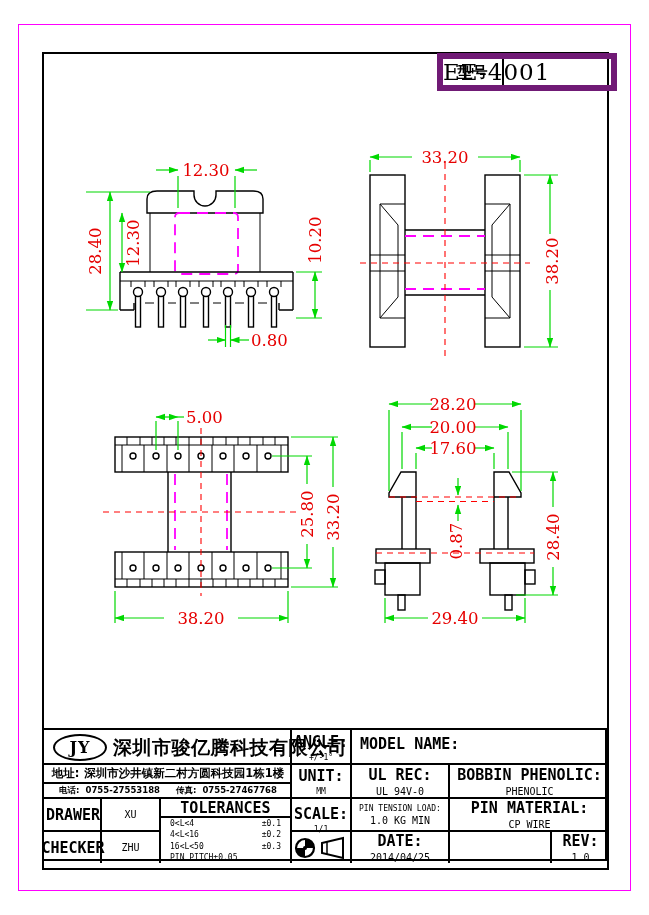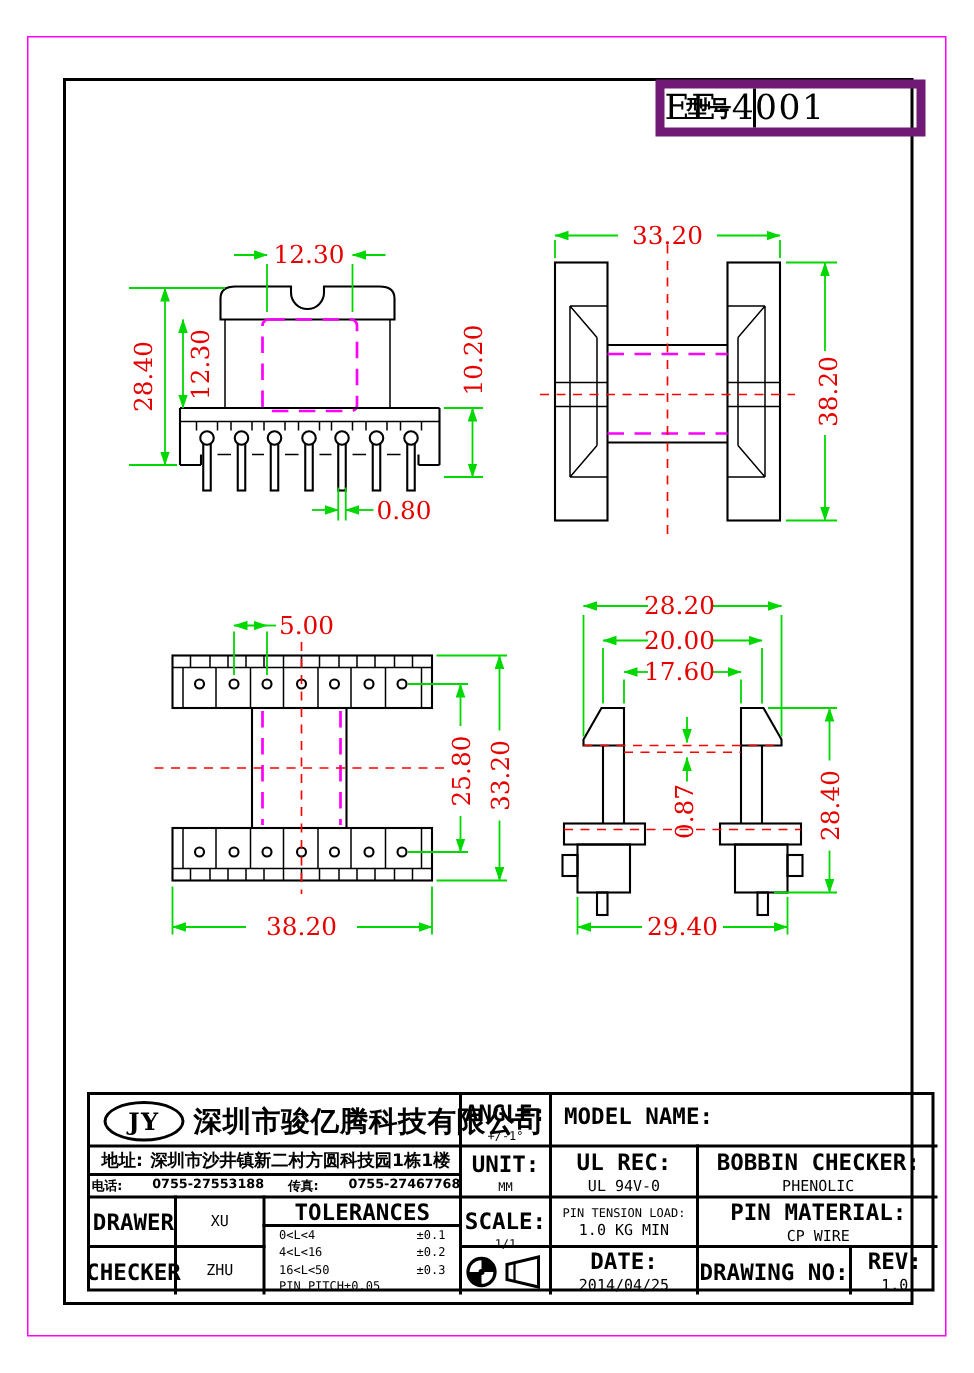--- a/index.html
+++ b/index.html
@@ -7,34 +7,34 @@
         font-family:"DejaVu Sans",sans-serif;color:#000;}
   .abs{position:absolute;}
   #outer-frame{left:18px;top:24px;width:611px;height:865px;border:1.5px solid #ff00ff;}
   #inner-frame{left:42px;top:52px;width:563px;height:814px;border:2.5px solid #000;}
   
   #type-box{left:437px;top:53px;width:168px;height:26px;border:6px solid #701a75;display:flex;}
   #type-box .cell{display:flex;align-items:center;justify-content:center;height:100%;}
   #type-label{width:59px;border-right:2px solid #000;font-weight:bold;font-size:15px;}
   #type-value{flex:1;font-family:"DejaVu Serif",serif;font-size:23px;letter-spacing:1px;}
   
-  #title-block{left:42px;top:728px;width:565px;height:133px;border:2.5px solid #000;box-sizing:border-box;margin-left:16px;}
+  #title-block{left:42px;top:728px;width:565px;height:133px;border:2.5px solid #000;box-sizing:border-box;}
   .div-line{position:absolute;background:#000;}
   .cell{position:absolute;display:flex;flex-direction:column;align-items:center;justify-content:center;gap:2px;}
   .mono{font-family:"DejaVu Sans Mono",monospace;}
   .lab{font-size:15px;font-weight:bold;}
   .lab8{font-size:8px;}
   .val{font-size:10px;}
   #company-row{left:2px;top:2px;width:244px;height:31px;flex-direction:row;justify-content:flex-start;gap:6px;padding-left:7px;box-sizing:border-box;}
   #jy-logo{width:50px;height:23px;border:2.5px solid #000;border-radius:50%;display:flex;align-items:center;justify-content:center;
            font-family:"DejaVu Serif",serif;font-weight:bold;font-size:16px;letter-spacing:1px;flex:none;}
   #company-name{font-weight:bold;font-size:19px;letter-spacing:0.5px;white-space:nowrap;}
   #address-row{left:2px;top:35px;width:244px;height:17px;flex-direction:row;gap:5px;font-weight:bold;font-size:11.5px;white-space:nowrap;}
   #phone-row{left:2px;top:54px;width:244px;height:13px;flex-direction:row;gap:16px;font-weight:bold;font-size:8.5px;white-space:nowrap;}
-  .ph{display:flex;gap:20px;}
+  .ph{display:flex;gap:6px;}
   svg text{font-family:"DejaVu Serif",serif;}
   text.dt{fill:#e60000;font-size:16.5px;}
 </style>
 </head>
 <body>
 
 <div id="page">
 
   <svg class="abs" style="left:0;top:0" width="649" height="915" viewBox="0 0 649 915">
     <defs>
@@ -309,37 +309,34 @@
     </div>
 
     <div style="position:absolute;left:308px;top:2px;width:257px;height:31px">
       <span class="mono lab" style="position:absolute;left:8px;top:3px">MODEL NAME:</span>
     </div>
     <div class="cell" style="left:308px;top:35px;width:96px;height:32px">
       <span class="mono lab">UL REC:</span>
       <span class="mono val">UL 94V-0</span>
     </div>
     <div class="cell" style="left:406px;top:35px;width:159px;height:32px">
-      <span class="mono lab">BOBBIN CHECKER:</span>
+      <span class="mono lab">BOBBIN PHENOLIC:</span>
       <span class="mono val">PHENOLIC</span>
     </div>
     <div class="cell" style="left:308px;top:69px;width:96px;height:31px">
       <span class="mono lab8">PIN TENSION LOAD:</span>
       <span class="mono val">1.0 KG MIN</span>
     </div>
     <div class="cell" style="left:406px;top:69px;width:159px;height:31px">
       <span class="mono lab">PIN MATERIAL:</span>
       <span class="mono val">CP WIRE</span>
     </div>
     <div class="cell" style="left:308px;top:102px;width:96px;height:31px">
       <span class="mono lab">DATE:</span>
       <span class="mono val">2014/04/25</span>
     </div>
-    <div class="cell" style="left:406px;top:102px;width:100px;height:31px">
-      <span class="mono lab">DRAWING NO:</span>
-    </div>
     <div class="cell" style="left:508px;top:102px;width:57px;height:31px">
       <span class="mono lab">REV:</span>
       <span class="mono val">1.0</span>
     </div>
   </div>
 
 </div>
 
 </body></html>

